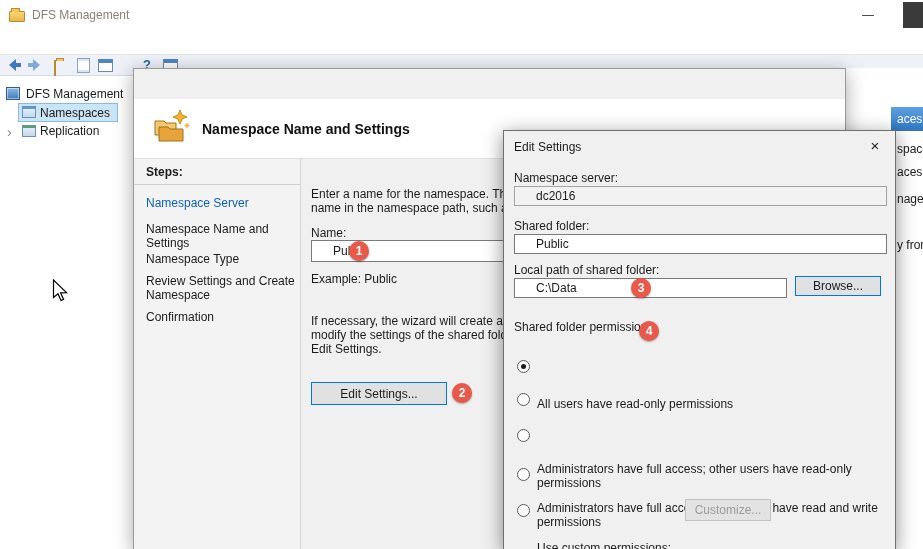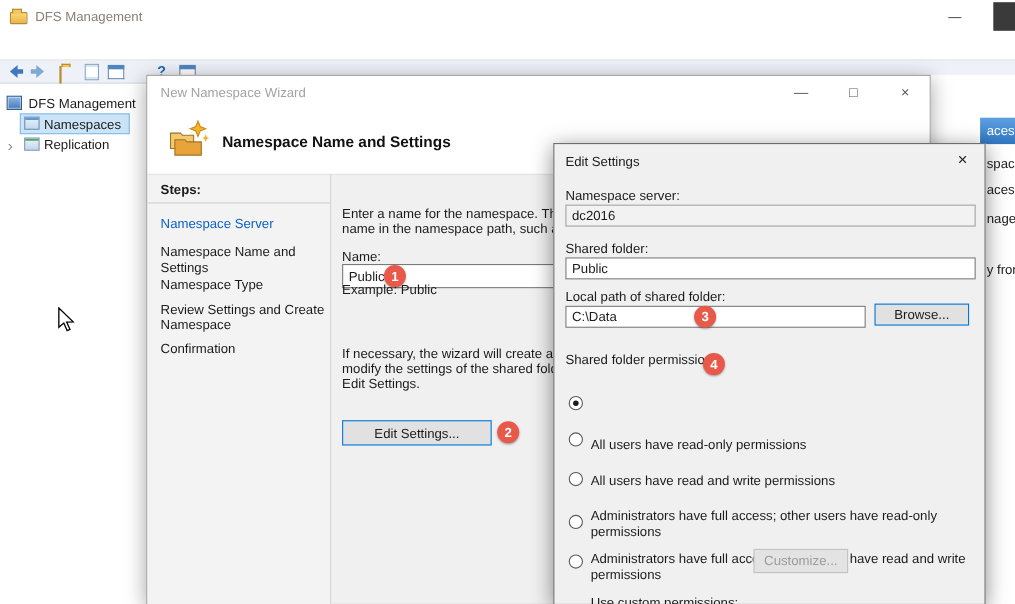--- a/index.html
+++ b/index.html
@@ -56,21 +56,21 @@
   .wiz-header { position:absolute; left:0; top:30px; width:711px; height:60px; background:#ffffff; border-bottom:1px solid #e0e0e0; }
   .wiz-header-title { position:absolute; left:68px; top:22px; font-size:14px; font-weight:bold; color:#111; }
   .steps-panel { position:absolute; left:0; top:90px; width:167px; height:392px; background:#f3f3f3; border-right:1px solid #d5d5d5; }
   .steps-head { position:absolute; left:0; top:6px; width:166px; height:20px; border-bottom:1px solid #cfcfcf;
                 padding-left:12px; font-weight:bold; }
   .step { position:absolute; left:12px; width:150px; line-height:14px; color:#1b1b1b; }
   .step.link { color:#0b61c4; }
   .wiz-text { position:absolute; color:#1b1b1b; white-space:nowrap; }
 
   .tbox { position:absolute; border:1px solid #7a7a7a; background:#ffffff; font-family:inherit; font-size:12px;
-          padding:2px 5px; color:#1b1b1b; }
+          padding:2px 21px; color:#1b1b1b; }
   .tbox.ro { background:#f2f2f2; border-color:#a3a3a3; }
   .btn { position:absolute; background:#e1e1e1; border:1px solid #adadad; font-family:inherit; font-size:12px;
          color:#1b1b1b; text-align:center; cursor:default; }
   .btn.def { border-color:#0078d7; }
   .btn.disabled { color:#9b9b9b; background:#e3e3e3; border-color:#c3c3c3; }
 
   .badge { position:absolute; width:20px; height:20px; border-radius:50%; background:#e8594a; color:#fff;
            font-weight:bold; font-size:12px; text-align:center; line-height:20px;
            box-shadow:0 1px 2px rgba(0,0,0,.35); z-index:6; }
 
@@ -138,28 +138,20 @@
     <div class="bg-banner">
       <span>aces</span>
     </div>
     <span class="bg-frag" style="top:74px;">space...</span>
     <span class="bg-frag" style="top:97px;">aces t</span>
     <span class="bg-frag" style="top:124px;">nagen</span>
     <span class="bg-frag" style="top:170px;">y from</span>
   </div>
 
   <div class="dialog wizard">
-    <div class="dlg-titlebar">
-      <span class="dlg-title">New Namespace Wizard</span>
-      <span class="wc-box">
-        <span class="wc">—</span>
-        <span class="wc">□</span>
-        <span class="wc">×</span>
-      </span>
-    </div>
 
     <div class="wiz-header">
       <span style="position:absolute;left:18px;top:10px;">
         <svg width="38" height="36" viewBox="0 0 38 36">
           <path d="M3 12 h9 l2 2 h10 v12 h-21 z" fill="#f3c96f" stroke="#9c7424"></path>
           <path d="M7 18 h9 l2 2 h13 v12 h-24 z" fill="#e8a33b" stroke="#9c7424"></path>
           <path d="M28 1 l2 5 5 2 -5 2 -2 5 -2 -5 -5 -2 5 -2 z" fill="#f5b32a" stroke="#c78c14"></path>
           <path d="M35 13 l1 2.5 2 1 -2 1 -1 2.5 -1 -2.5 -2 -1 2 -1 z" fill="#f5b32a"></path>
         </svg>
       </span>
@@ -175,21 +167,21 @@
       <div class="step" style="top:151px;">Confirmation</div>
     </div>
 
     <span class="wiz-text" style="left:177px;top:118px;">Enter a name for the namespace. This na</span>
     <span class="wiz-text" style="left:177px;top:132px;">name in the namespace path, such as \\</span>
 
     <span class="wiz-text" style="left:177px;top:157px;">Name:</span>
     <input class="tbox" style="left: 177px; top: 171px; width: 380px; height: 22px;" value="Public">
     <span class="badge" style="left:215px;top:172px;">1</span>
 
-    <span class="wiz-text" style="left:177px;top:187px;text-align:center;">Example: Public</span>
+    <span class="wiz-text" style="left:177px;top:203px;text-align:center;">Example: Public</span>
 
     <span class="wiz-text" style="left:177px;top:245px;">If necessary, the wizard will create a shar</span>
     <span class="wiz-text" style="left:177px;top:259px;">modify the settings of the shared folder, s</span>
     <span class="wiz-text" style="left:177px;top:273px;">Edit Settings.</span>
 
     <button class="btn def" style="left:177px;top:313px;width:136px;height:23px;">Edit Settings...</button>
     <span class="badge" style="left:318px;top:314px;">2</span>
   </div>
 
   <div class="dialog editdlg">
@@ -207,21 +199,20 @@
     <span class="badge" style="left:127px;top:147px;">3</span>
     <button class="btn def" style="left:291px;top:145px;width:86px;height:20px;">Browse...</button>
 
     <span class="wiz-text" style="left:10px;top:189px;">Shared folder permissions:</span>
     <span class="badge" style="left:135px;top:190px;">4</span>
 
     <span class="radio checked" style="left:13px;top:229px;"></span>
     <span class="opt-label" style="left:33px;top:228px;">All users have read-only permissions</span>
 
     <span class="radio" style="left:13px;top:262px;"></span>
-    <span class="opt-label" style="left:33px;top:261px;">All users have read and write permissions</span>
 
     <span class="radio" style="left:13px;top:298px;"></span>
     <span class="opt-label" style="left:33px;top:293px;">Administrators have full access; other users have read-only permissions</span>
 
     <span class="radio" style="left:13px;top:337px;"></span>
     <span class="opt-label" style="left:33px;top:332px;">Administrators have full access; other users have read and write permissions</span>
 
     <span class="radio" style="left:13px;top:373px;"></span>
     <span class="opt-label" style="left:33px;top:372px;">Use custom permissions:</span>
     <button class="btn disabled" style="left:181px;top:368px;width:86px;height:22px;" disabled="">Customize...</button>

